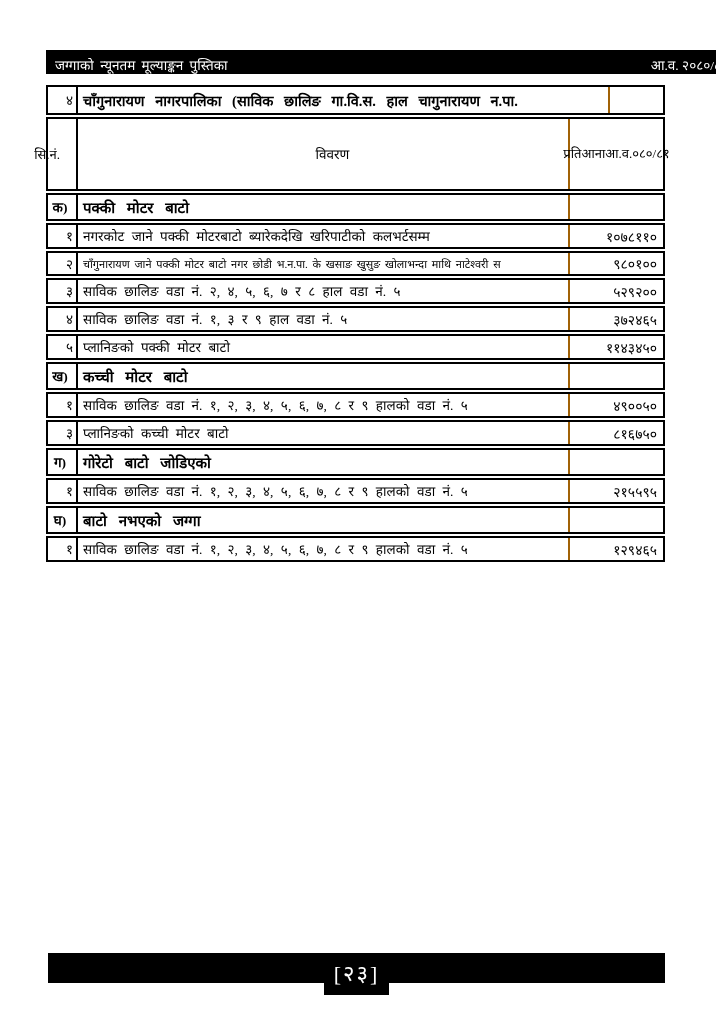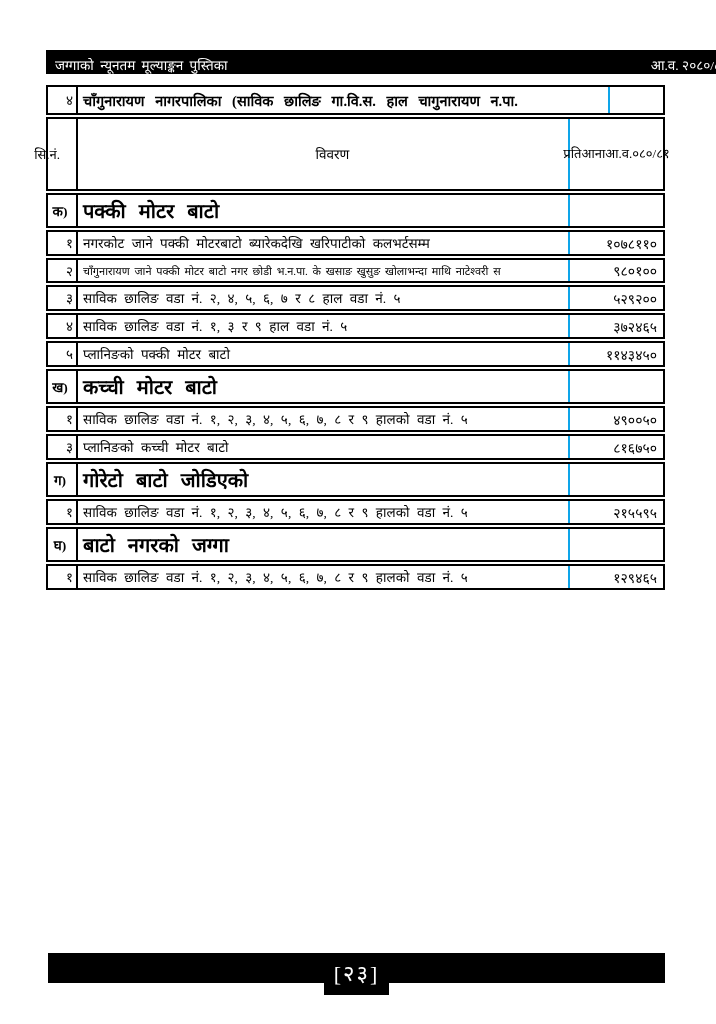--- a/index.html
+++ b/index.html
@@ -56,21 +56,21 @@
     font-size: 13.5px;
     box-sizing: border-box;
   }
   .c-desc {
     flex: 1 1 auto;
     display: flex;
     align-items: center;
     padding: 2px 5px;
     font-size: 13.5px;
     word-spacing: 4px;
-    border-right: 2px solid #0ea5e9;
+    border-right: 2px solid #a16207;
     box-sizing: border-box;
     overflow: hidden;
   }
   .c-val {
     width: 93px;
     flex: 0 0 93px;
     display: flex;
     align-items: center;
     justify-content: flex-end;
     padding-right: 6px;
@@ -87,21 +87,21 @@
   .trow.head .c-desc { justify-content: center; margin-left: 19px; }
   .trow.head .c-val {
     flex-direction: row;
     justify-content: center;
     align-items: center;
     padding: 3px 0;
     font-size: 13px;
     line-height: 24px;
   }
   
-  .trow.section .c-desc { font-weight: bold; font-size: 20px; word-spacing: 8px; font-family: Liberation Serif, serif; }
+  .trow.section .c-desc { font-weight: bold; font-size: 15px; word-spacing: 8px; font-family: Liberation Serif, serif; }
   .trow.section .c-sn { font-weight: bold; padding-right: 4px; justify-content: center; }
   
   .trow.small-text .c-desc { font-size: 11px; word-spacing: 2px; white-space: nowrap; text-align: right; }
   .footerbar {
     position: absolute;
     left: 48px;
     top: 953px;
     width: 617px;
     height: 30px;
     background: #000;
@@ -196,21 +196,21 @@
         <div class="c-desc">गोरेटो बाटो जोडिएको</div>
         <div class="c-val"></div>
       </div>
       <div class="trow">
         <div class="c-sn">१</div>
         <div class="c-desc">साविक छालिङ वडा नं. १, २, ३, ४, ५, ६, ७, ८ र ९ हालको वडा नं. ५</div>
         <div class="c-val">२१५५९५</div>
       </div>
       <div class="trow section">
         <div class="c-sn">घ)</div>
-        <div class="c-desc">बाटो नगरको जग्गा</div>
+        <div class="c-desc">बाटो नभएको जग्गा</div>
         <div class="c-val"></div>
       </div>
       <div class="trow">
         <div class="c-sn">१</div>
         <div class="c-desc">साविक छालिङ वडा नं. १, २, ३, ४, ५, ६, ७, ८ र ९ हालको वडा नं. ५</div>
         <div class="c-val">१२९४६५</div>
       </div>
     </div>
 
 </div>

